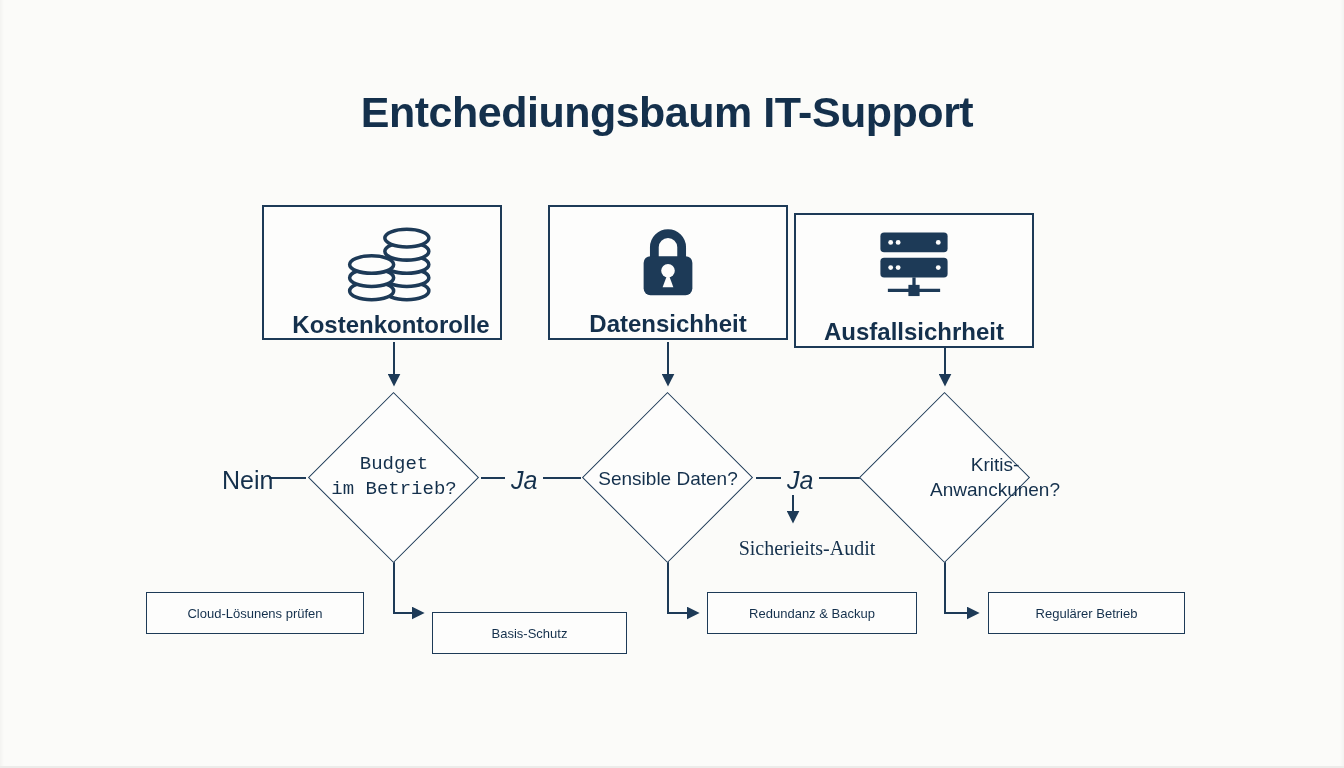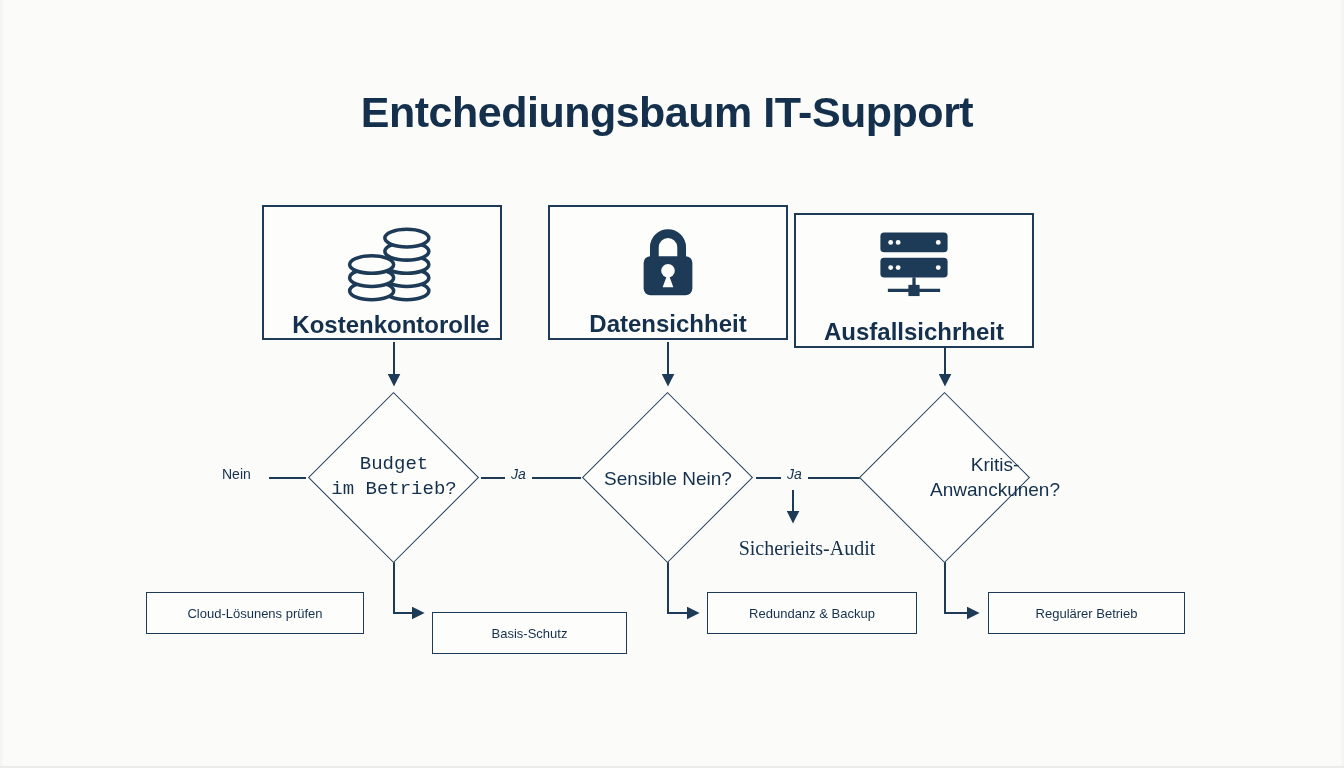--- a/index.html
+++ b/index.html
@@ -47,21 +47,21 @@
     background:var(--fill);
     border:1.6px solid var(--ink);
     box-sizing:border-box;
   }
   .diamond-text{
     position:absolute;width:176px;
     text-align:center;
     font-size:19px;line-height:1.32;color:var(--ink-dark);
   }
   .edge-label{
-    position:absolute;font-size:14px;color:var(--ink-dark);white-space:nowrap;
+    position:absolute;font-size:25px;color:var(--ink-dark);white-space:nowrap;
   }
   .edge-label.on-line{background:var(--bg);padding:0 6px;font-style:italic;}
   .annotation{
     position:absolute;font-size:20px;color:var(--ink-dark);
     text-align:center;white-space:nowrap;font-family:Liberation Serif, serif;
   }
   .outbox{
     position:absolute;height:42px;
     background:var(--fill);
     border:1.8px solid var(--ink);
@@ -156,21 +156,21 @@
   </div>
 
   <div class="diamond" style="left:333px;top:417px;"></div>
   <div class="diamond-text" style="left:306px;top:452px;font-family:Liberation Mono, monospace;">
     <div>Budget</div>
     <div>im Betrieb?</div>
   </div>
 
   <div class="diamond" style="left:607px;top:417px;"></div>
   <div class="diamond-text" style="left:580px;top:466px;">
-    <div>Sensible Nein?</div>
+    <div>Sensible Daten?</div>
     <div></div>
   </div>
 
   <div class="diamond" style="left:884px;top:417px;"></div>
   <div class="diamond-text" style="left:907px;top:452px;">
     <div>Kritis-</div>
     <div>Anwanckunen?</div>
   </div>
 
   <span class="edge-label" style="left:222px;top:466px;">Nein</span>

